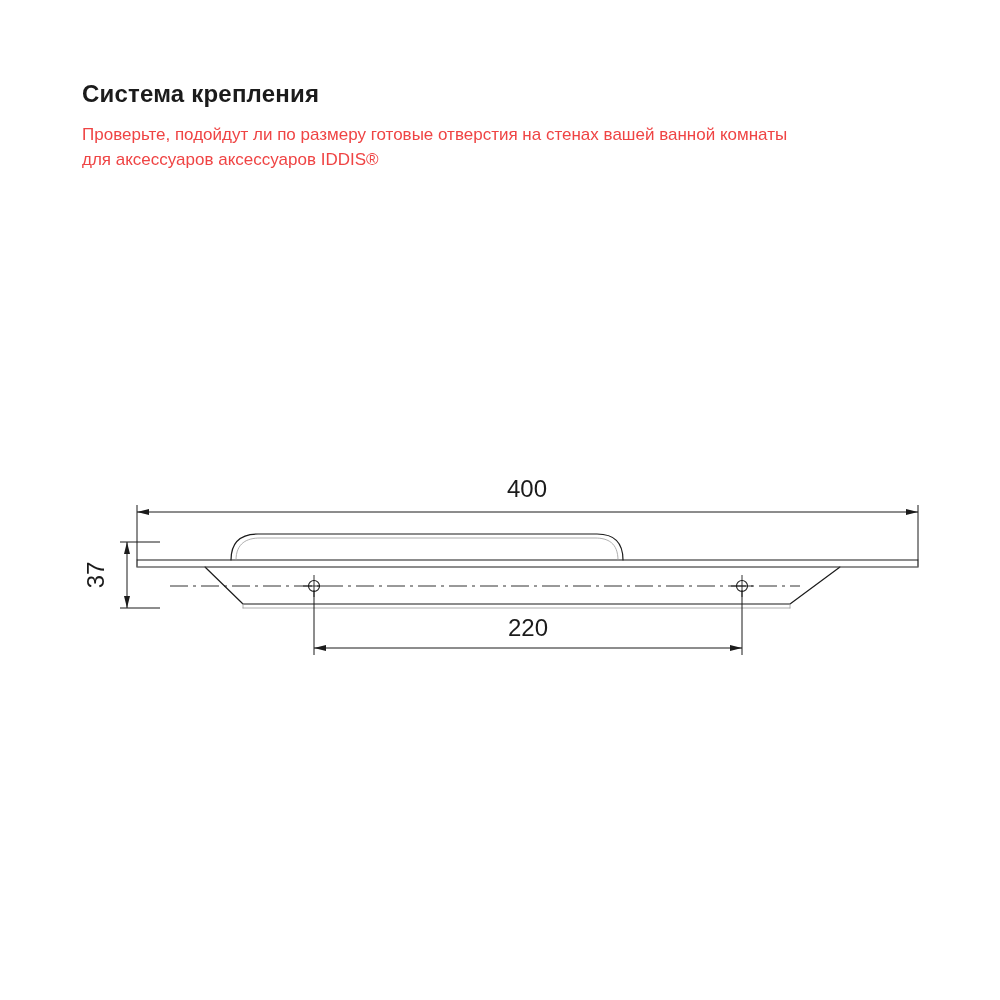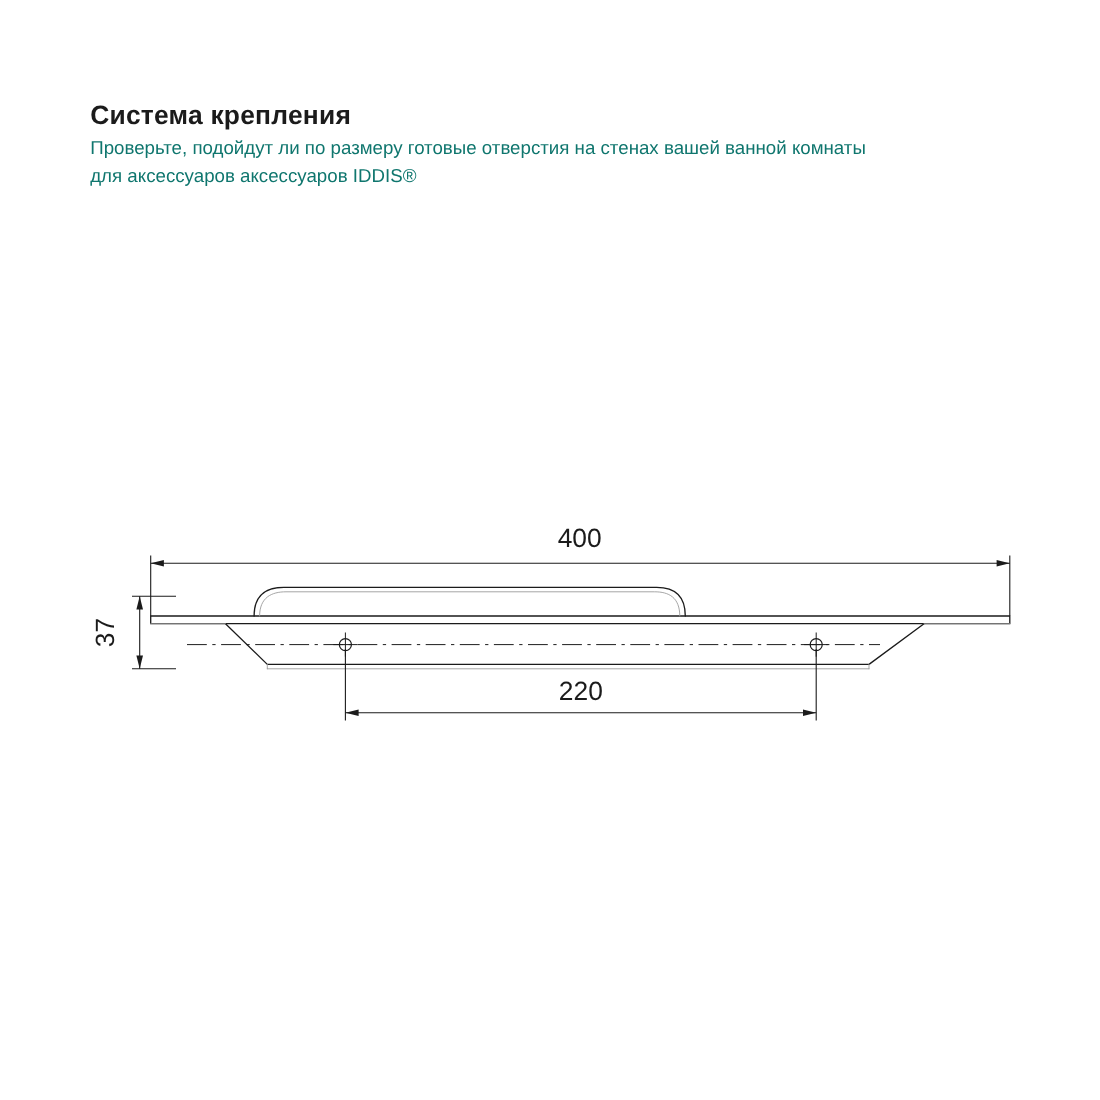--- a/index.html
+++ b/index.html
@@ -15,34 +15,34 @@
     position: relative;
     overflow: hidden;
   }
   .page {
     position: absolute;
     inset: 0;
   }
   .heading {
     position: absolute;
     left: 82px;
-    top: 92px;
+    top: 80px;
     font-size: 24px;
     font-weight: bold;
     letter-spacing: 0.2px;
     color: #1b1b1b;
   }
   .subtext {
     position: absolute;
     left: 82px;
     top: 122px;
     width: 840px;
     font-size: 17px;
     line-height: 25px;
-    color: #0f766e;
+    color: #ef4444;
     font-weight: normal;
   }
   .subtext .line {
     display: block;
     white-space: pre;
   }
   .drawing {
     position: absolute;
     left: 0;
     top: 0;

